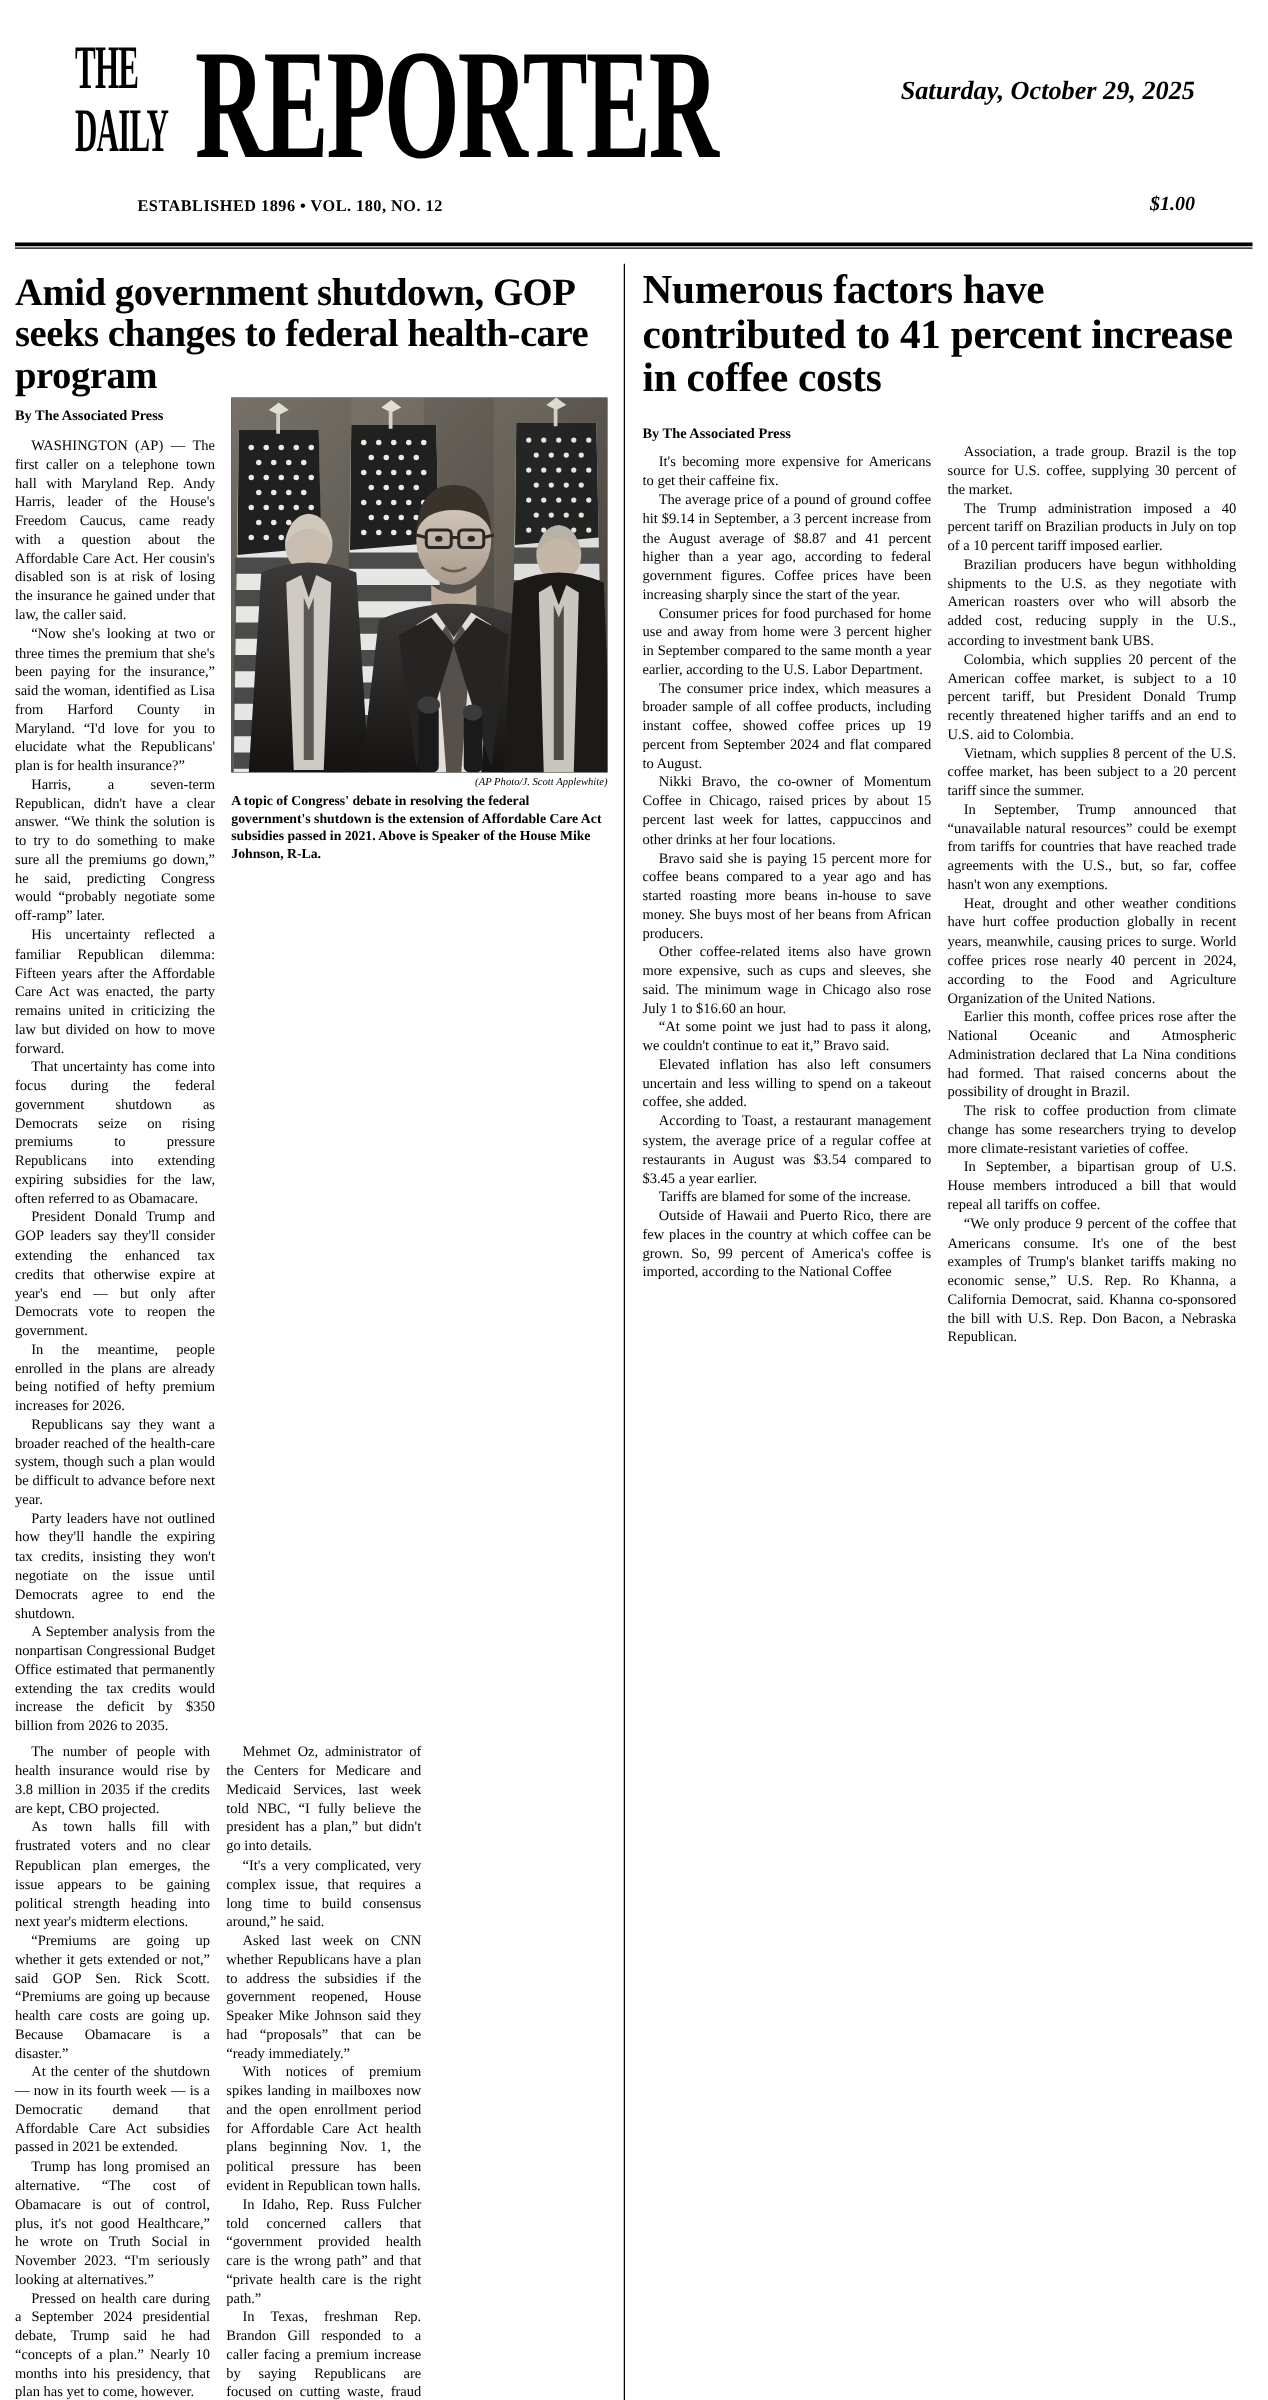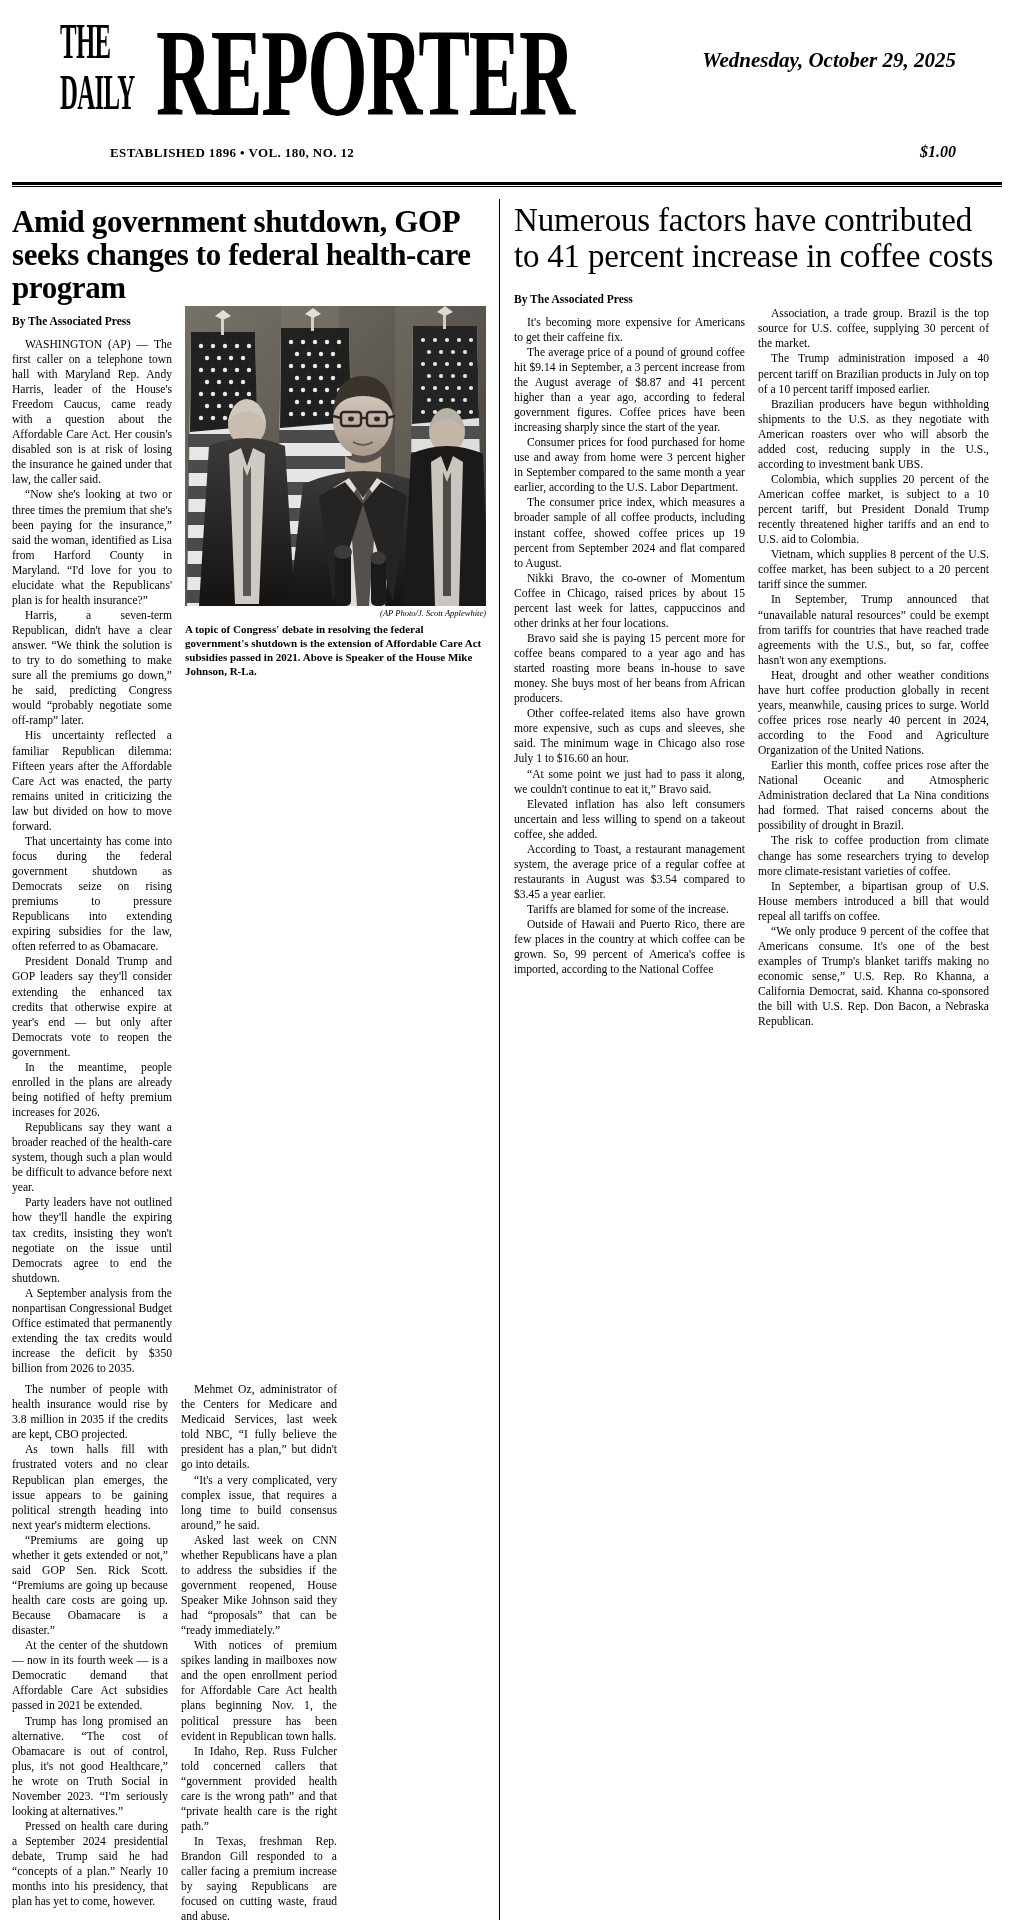--- a/index.html
+++ b/index.html
@@ -5,21 +5,21 @@
 <style>
   * { box-sizing: border-box; }
   html, body { margin:0; padding:0; }
   body {
     width:1014px; height:1920px;
     background:#ffffff;
     font-family:"Liberation Serif", serif;
     color:#000;
     overflow:hidden;
   }
-  .page { width:1014px; height:1404px; padding:0 12px; position:relative; }
+  .page { width:1014px; height:1404px; padding:0 12px; position:relative;margin-top:12px; }
 
   
   .masthead { position:relative; height:180px; }
   .logo-wrap { position:absolute; left:48px; top:24px; display:flex; align-items:flex-start; }
   .logo-the-daily { display:flex; flex-direction:column; justify-content:center;
       font-family:"Liberation Serif", serif; font-weight:bold; line-height:0.92; }
   .logo-the { font-size:40px; letter-spacing:-1px; transform:scaleX(0.62) scaleY(1.24); transform-origin:left center; }
   .logo-daily { font-size:40px; letter-spacing:-1px; transform:scaleX(0.62) scaleY(1.24); transform-origin:left center; margin-top:14px;}
   .logo-reporter { font-family:"Liberation Serif", serif; font-weight:bold; font-size:108px;
       line-height:0.86; letter-spacing:-2px; transform:scaleX(0.72) scaleY(1.16); transform-origin:left top;
@@ -27,21 +27,21 @@
   .masthead-date { position:absolute; right:46px; top:48px; font-style:italic; font-weight:bold;
       font-size:21px; font-family:"Liberation Serif", serif; }
   .masthead-est { position:absolute; left:98px; top:145px; font-size:13px; font-variant:small-caps;
       font-weight:bold; letter-spacing:0.4px; }
   .masthead-price { position:absolute; right:46px; top:143px; font-style:italic; font-weight:bold; font-size:16px; }
 
   .rule-double { border-top:3px solid #000; border-bottom:1px solid #000; height:5px; margin:2px 0 0 0; }
 
   
   .hl-bold { font-weight:bold; line-height:1.07; letter-spacing:-0.4px; }
-  .hl-light { font-weight:normal; line-height:1.08; letter-spacing:-0.2px; }
+  .hl-light { font-weight:bold; line-height:1.08; letter-spacing:-0.2px; }
   .byline { font-weight:bold; font-size:11.5px; line-height:1.25; margin:8px 0 8px 0; }
   .body-col p { margin:0; font-size:11.6px; line-height:1.30; text-align:justify; text-indent:13px;
       hyphens:auto; -webkit-hyphens:auto; }
   .body-col { font-family:"Liberation Serif", serif; }
 
   
   .top-section { display:flex; margin-top:12px; }
   .lead-story { width:487px; padding-right:12px; }
   .coffee-story { width:503px; padding-left:14px; border-left:1px solid #000; }
 
@@ -69,21 +69,21 @@
 <div class="page">
 
   <div class="masthead">
     <div class="logo-wrap">
       <div class="logo-the-daily">
         <span class="logo-the">THE</span>
         <span class="logo-daily">DAILY</span>
       </div>
       <div class="logo-reporter">REPORTER</div>
     </div>
-    <div class="masthead-date">Wednesday, October 29, 2025</div>
+    <div class="masthead-date">Saturday, October 29, 2025</div>
     <div class="masthead-est">ESTABLISHED 1896 • VOL. 180,  NO. 12</div>
     <div class="masthead-price">$1.00</div>
   </div>
 
   <div class="rule-double"></div>
 
   <div class="top-section">
 
     <div class="lead-story">
       <h1 class="hl-bold lead-head" style="margin:6px 0 0 0;">Amid government shutdown, GOP seeks changes to federal health-care program</h1>

